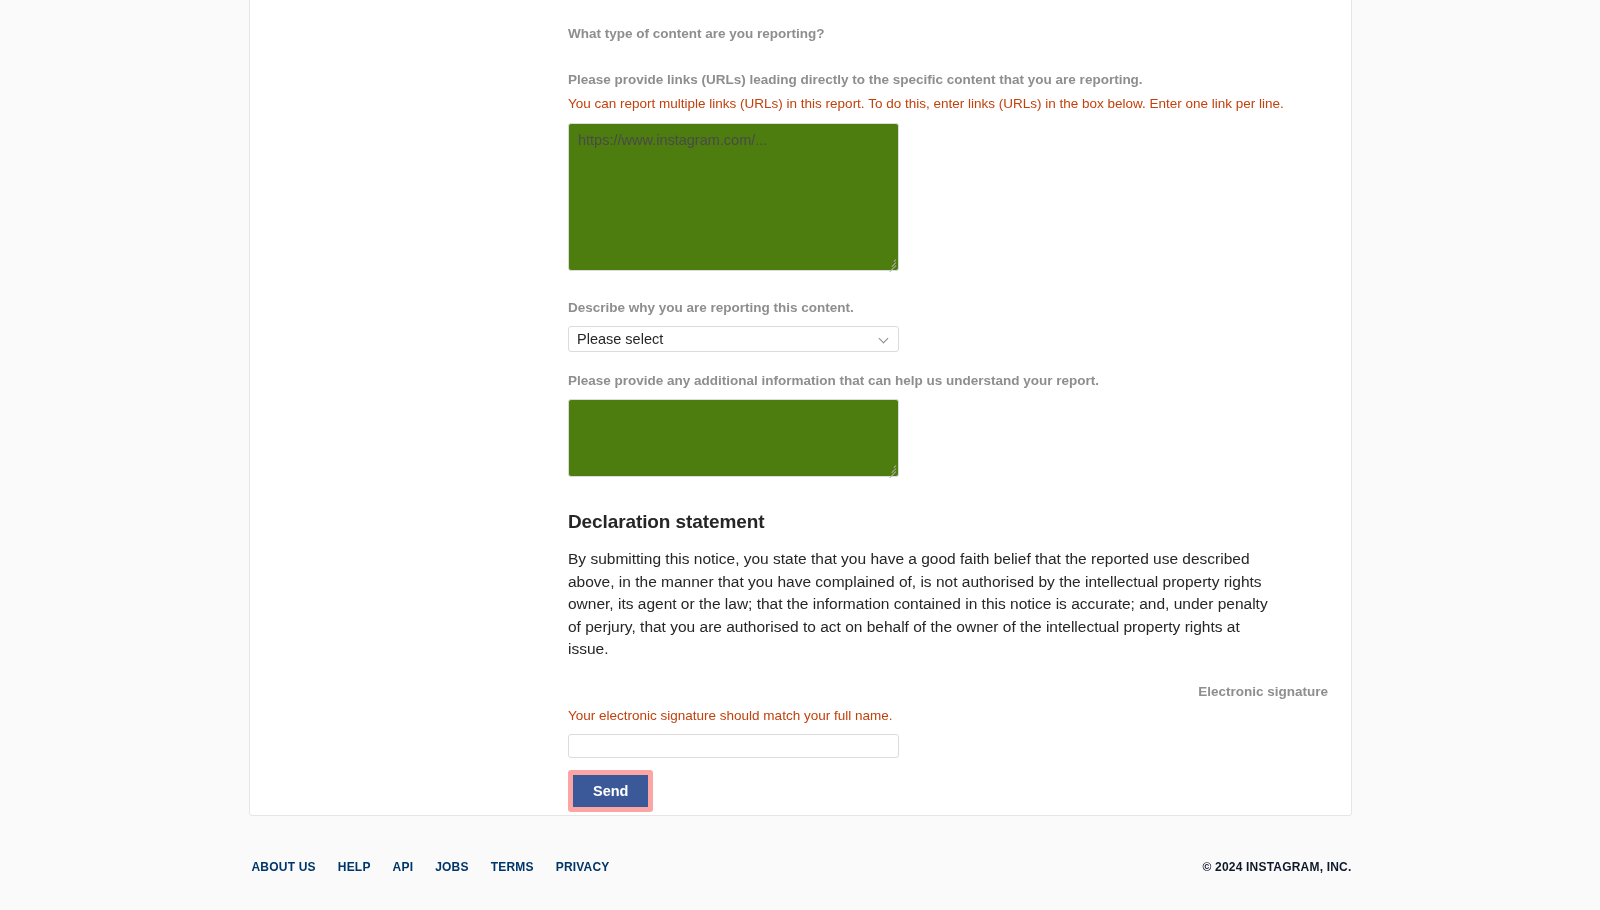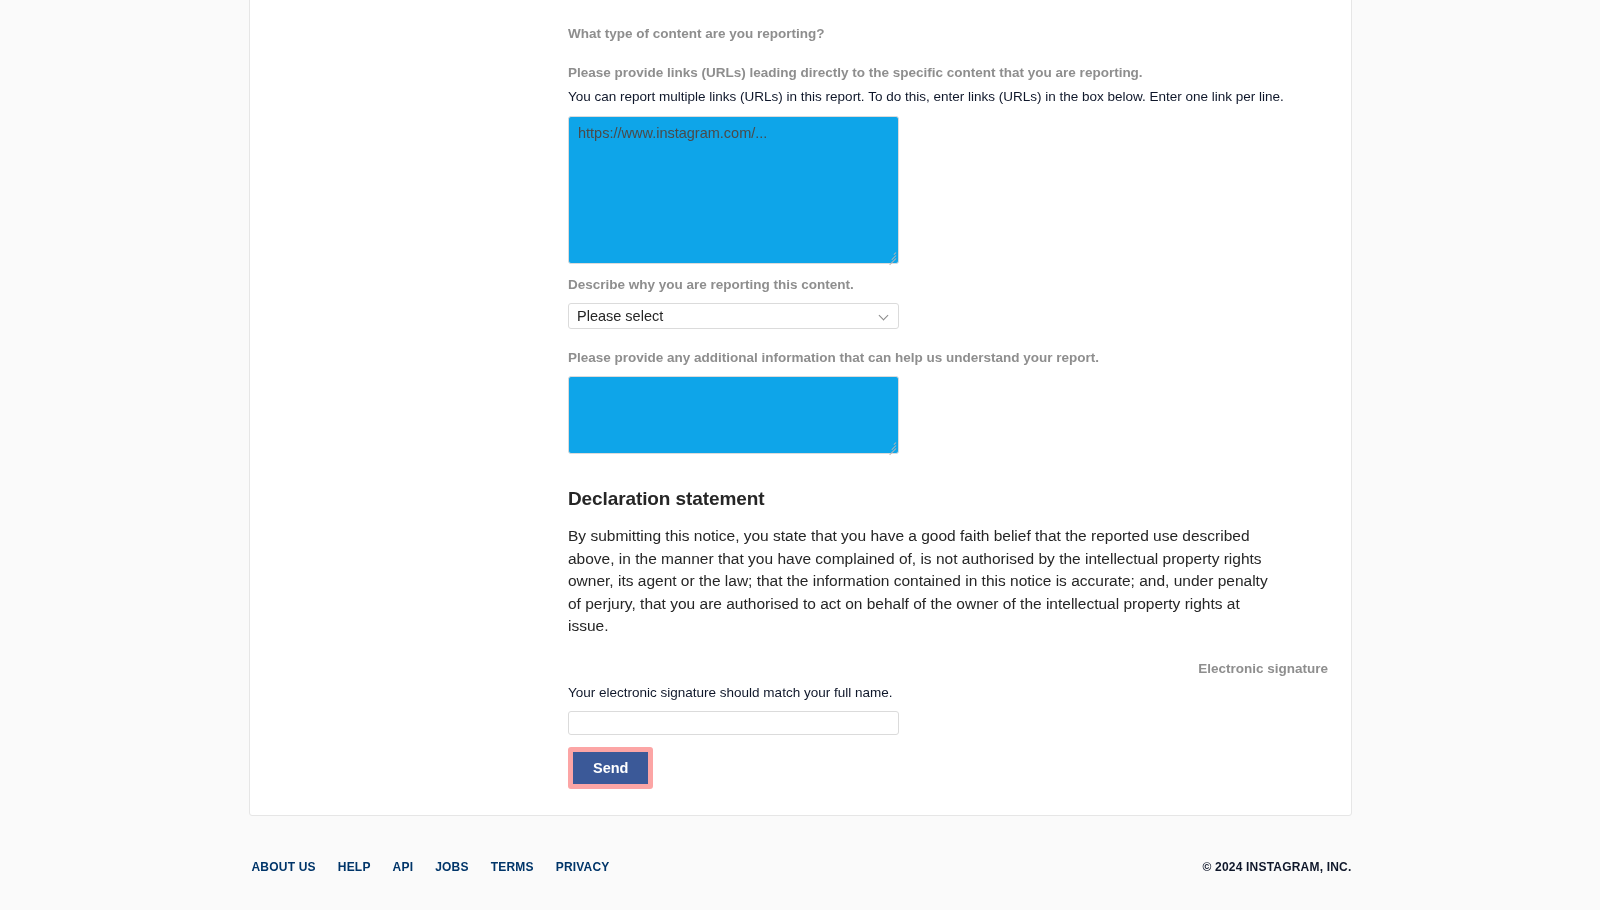--- a/index.html
+++ b/index.html
@@ -33,21 +33,21 @@
   .field-label {
     font-size: 13.5px;
     font-weight: bold;
     color: #8e8e8e;
     line-height: 18px;
     margin: 0;
   }
   .field-help {
     font-size: 13.5px;
     font-weight: normal;
-    color: #0f172a;
+    color: #c2410c;
     line-height: 18px;
     margin: 0;
   }
 
   
   .checkbox-list { margin: 12px 0 0 0; }
   .checkbox-row {
     display: flex;
     align-items: center;
     height: 26px;
@@ -65,21 +65,21 @@
     color: #262626;
     line-height: 18px;
   }
 
   
   .ta {
     display: block;
     width: 331px;
     border: 1px solid #dbdbdb;
     border-radius: 3px;
-    background: #0ea5e9;
+    background: #4d7c0f;
     font-family: "Liberation Sans", sans-serif;
     font-size: 14.5px;
     color: #262626;
     padding: 8px 9px;
     resize: none;
     outline: none;
   }
   .ta::placeholder { color: #4a4a4a; }
   .ta-links { height: 148px; margin-top: 10px; }
   .ta-info  { height: 78px;  margin-top: 9px; }
@@ -221,34 +221,34 @@
 
   <div class="card">
 
     <div class="form-col">
 
       
       <p class="field-label">What type of content are you reporting?</p>
 
 
       
-      <p class="field-label" style="margin-top:21px;">Please provide links (URLs) leading directly to the specific content that you are reporting.</p>
+      <p class="field-label" style="margin-top:28px;">Please provide links (URLs) leading directly to the specific content that you are reporting.</p>
       <p class="field-help" style="margin-top:6px;">You can report multiple links (URLs) in this report. To do this, enter links (URLs) in the box below. Enter one link per line.</p>
 
       <span class="ta-resize">
         <textarea class="ta ta-links" placeholder="https://www.instagram.com/..." style=""></textarea>
         <span class="grip">
           <i></i>
             <i></i>
             <i></i>
         </span>
       </span>
 
       
-      <p class="field-label" style="margin-top:8px;">Describe why you are reporting this content.</p>
+      <p class="field-label" style="margin-top:24px;">Describe why you are reporting this content.</p>
 
       <div class="select-wrap">
         <div class="select-box">Please select</div>
         <span class="chev"></span>
       </div>
 
       
       <p class="field-label" style="margin-top:20px;">Please provide any additional information that can help us understand your report.</p>
 
       <span class="ta-resize">

